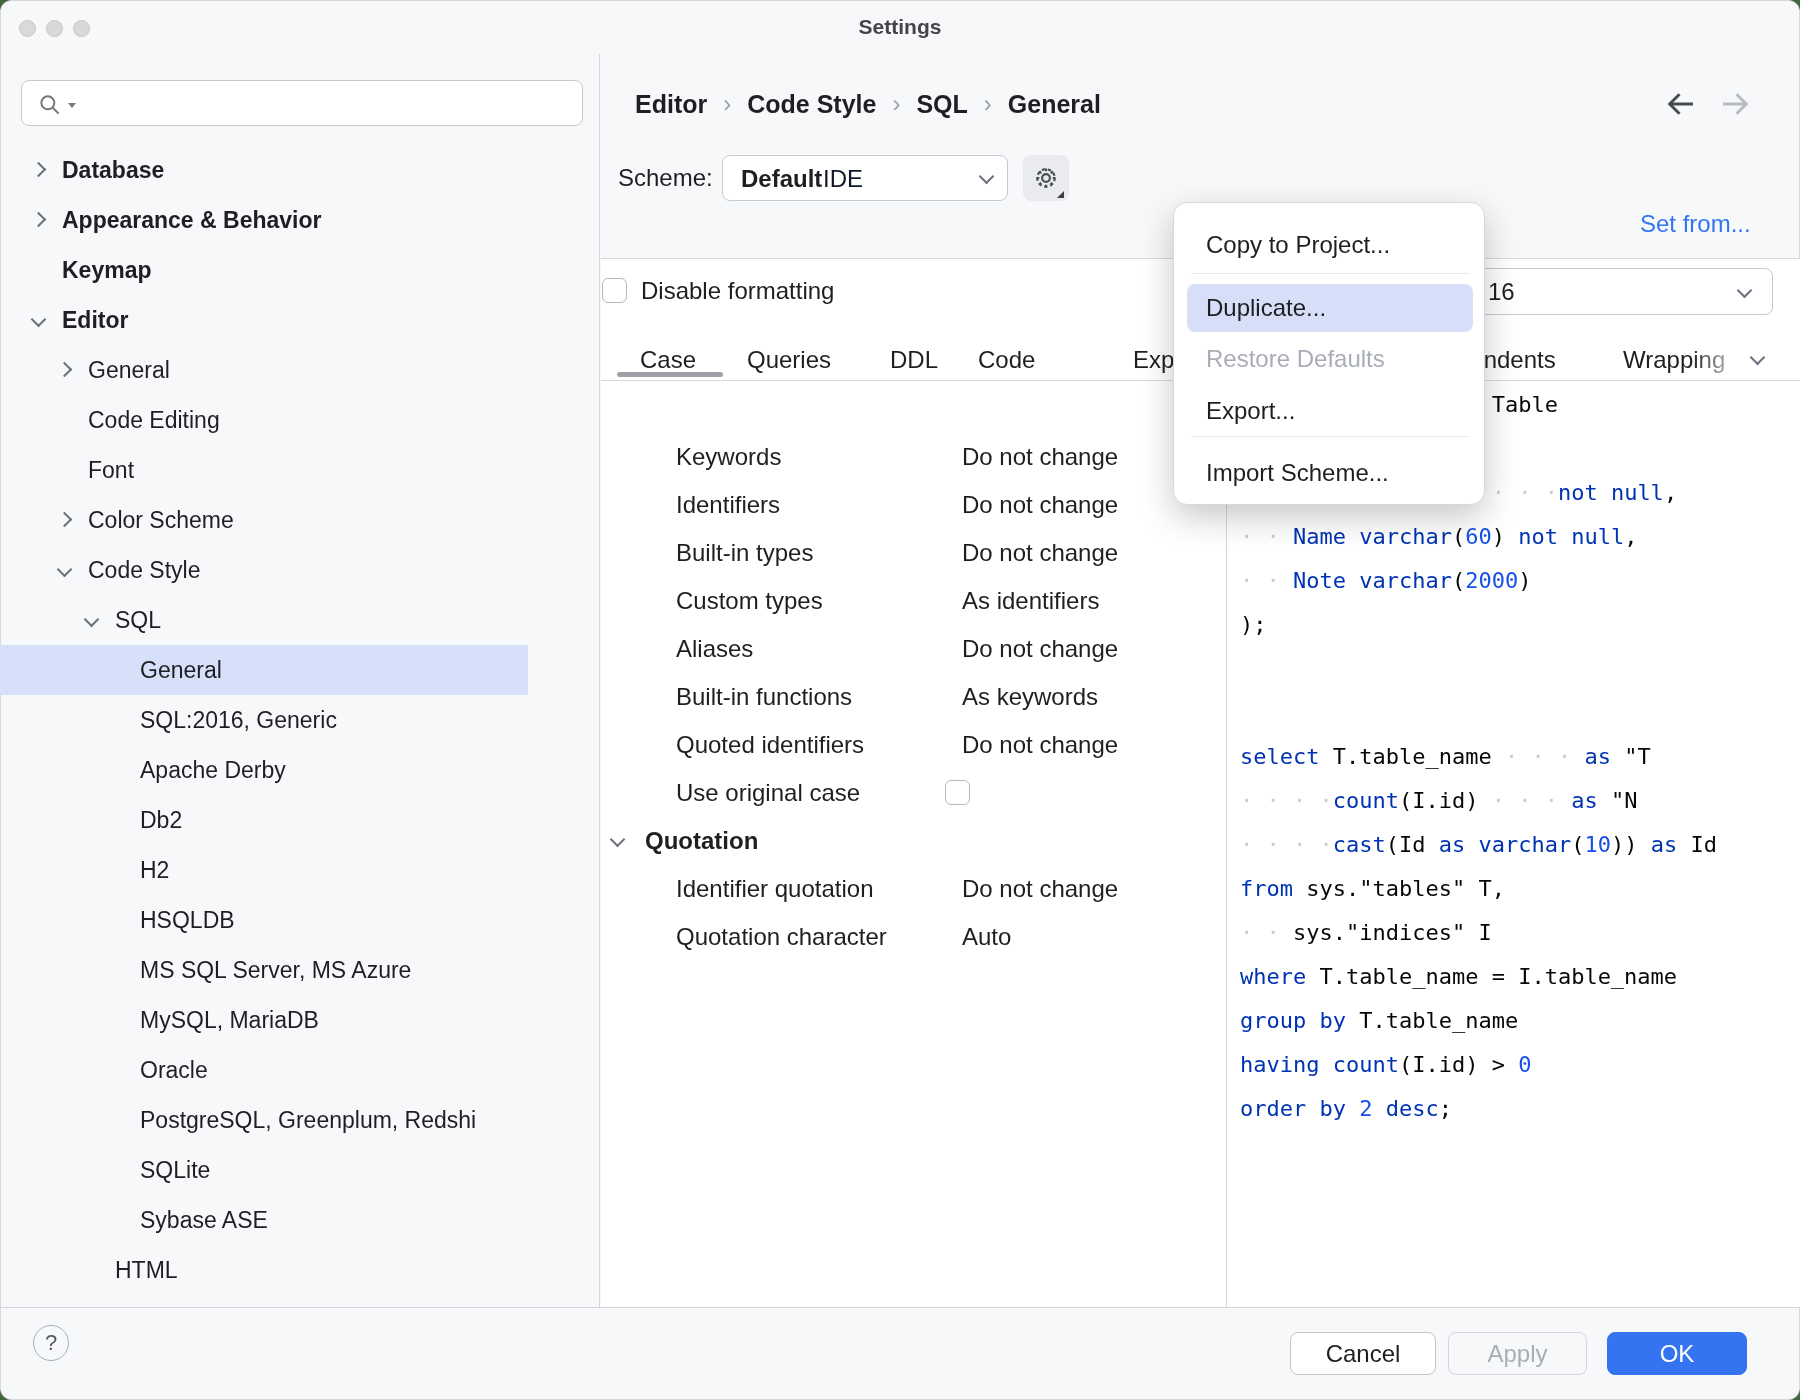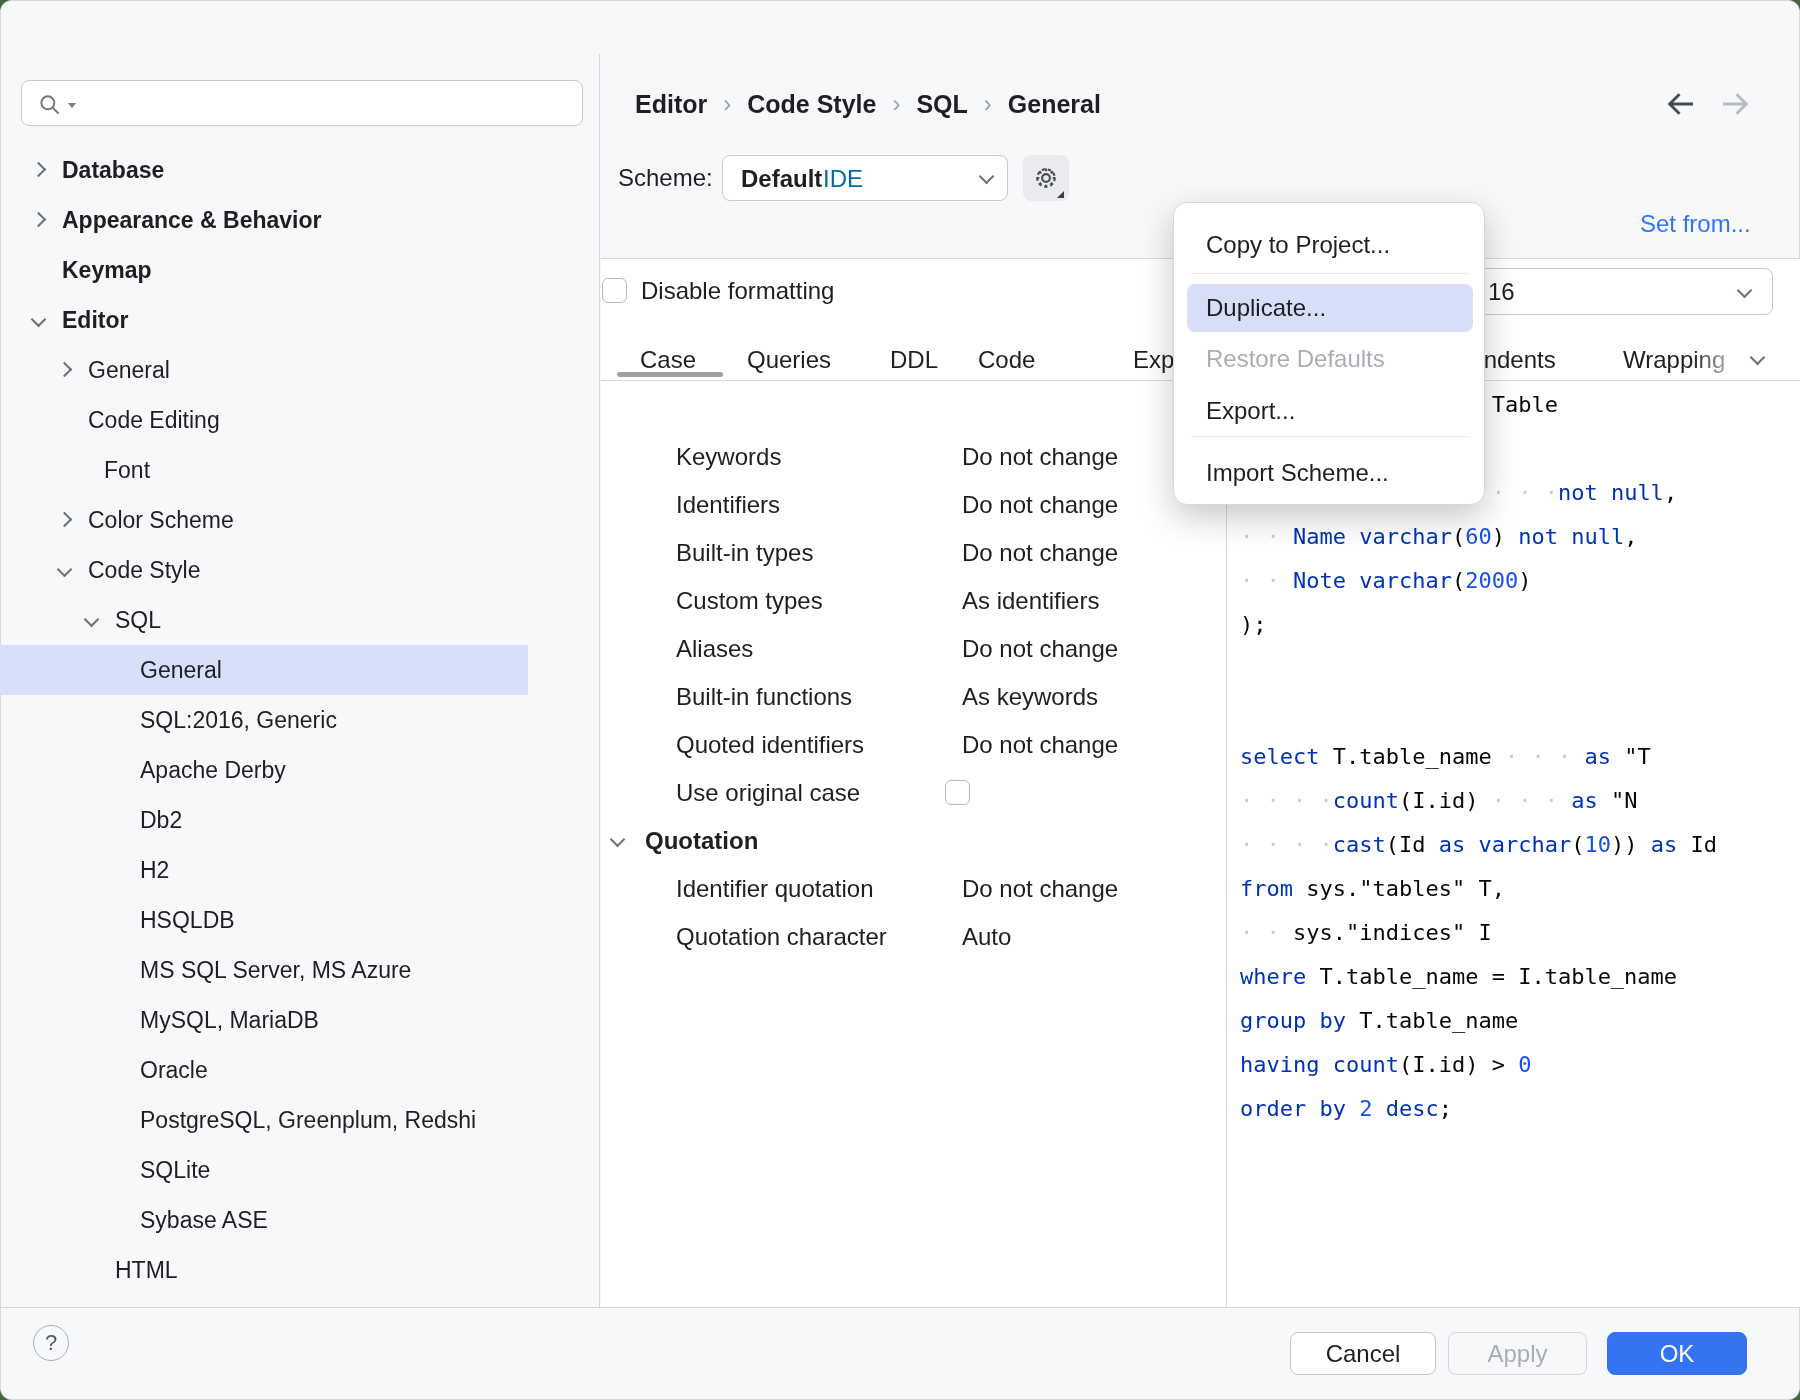--- a/index.html
+++ b/index.html
@@ -60,20 +60,26 @@
   .btn.primary{background:#3574F0;border:1px solid #3574F0;color:#FFF;}
   .helpbtn{position:absolute;left:33px;top:17px;width:36px;height:36px;border-radius:50%;border:1.5px solid #A9ADB8;box-sizing:border-box;color:#55585E;font-size:22px;text-align:center;line-height:33px;cursor:pointer;}
   .fade{position:absolute;background:linear-gradient(to right,rgba(255,255,255,0),#FFFFFF);}
 </style>
 </head>
 <body>
 
 <div class="page">
 <div class="window">
 
+  <div class="titlebar">
+    <span class="light" style="left:19px;"></span>
+    <span class="light" style="left:46px;"></span>
+    <span class="light" style="left:73px;"></span>
+    <div class="wtitle">Settings</div>
+  </div>
 
   <div class="sidebar">
     <div class="searchbox">
       <svg class="abs" style="left:15px;top:11px;" width="26" height="26" viewBox="0 0 24 24">
             <g fill="none" stroke="#73767D" stroke-width="1.8">
               <circle cx="10" cy="10" r="6"></circle>
               <path d="M14.5 14.5 L20 20"></path>
             </g>
           </svg>
       <span class="caret-down abs" style="left:46px;top:22px;"></span>
@@ -95,21 +101,21 @@
             <span class="chv tchev d" style="left: 33px;"></span>
             <span class="lbl" style="left: 62px; font-weight: bold;">Editor</span>
           </div>
           <div class="trow" style="top: 200px;">
             <span class="chv tchev r" style="left: 59px;"></span>
             <span class="lbl" style="left: 88px;">General</span>
           </div>
           <div class="trow" style="top: 250px;">
             <span class="lbl" style="left: 88px;">Code Editing</span>
           </div>
-          <div class="trow" style="top: 300px; margin-left: 16px;">
+          <div class="trow" style="top: 300px;">
             <span class="lbl" style="left: 88px;">Font</span>
           </div>
           <div class="trow" style="top: 350px;">
             <span class="chv tchev r" style="left: 59px;"></span>
             <span class="lbl" style="left: 88px;">Color Scheme</span>
           </div>
           <div class="trow" style="top: 400px;">
             <span class="chv tchev d" style="left: 59px;"></span>
             <span class="lbl" style="left: 88px;">Code Style</span>
           </div>
@@ -179,21 +185,21 @@
           <path d="M4 12 H19"></path>
           <path d="M13 5.5 L19.5 12 L13 18.5"></path>
         </g>
       </svg>
 
   <div class="schemerow">
     <span class="schemelabel">Scheme:</span>
   </div>
   <div class="combo" style="left:722px;top:155px;width:286px;height:46px;">
     <span class="abs" style="left:18px;top:9px;font-size:24px;font-weight:bold;color:#1E1F22;">Default</span>
-    <span class="abs" style="left:100px;top:9px;font-size:24px;color:#0369a1;">IDE</span>
+    <span class="abs" style="left:100px;top:9px;font-size:24px;color:#0f172a;">IDE</span>
     <span class="chv d abs" style="left:258px;top:15px;"></span>
   </div>
   <div class="abs" style="left:1023px;top:155px;width:46px;height:46px;background:#E9EBEE;border-radius:8px;">
     <svg class="abs" style="left:8px;top:8px;" width="30" height="30" viewBox="0 0 24 24">
           <g fill="none" stroke="#4A4D53" stroke-width="1.7">
             <circle cx="12" cy="12" r="3.1"></circle>
             <circle cx="12" cy="12" r="7" stroke-dasharray="2.6 2.3"></circle>
             <path d="M12 4.4 V6.6 M12 17.4 V19.6 M4.4 12 H6.6 M17.4 12 H19.6 M6.6 6.6 L8.2 8.2 M15.8 15.8 L17.4 17.4 M6.6 17.4 L8.2 15.8 M15.8 8.2 L17.4 6.6"></path>
           </g>
         </svg>

